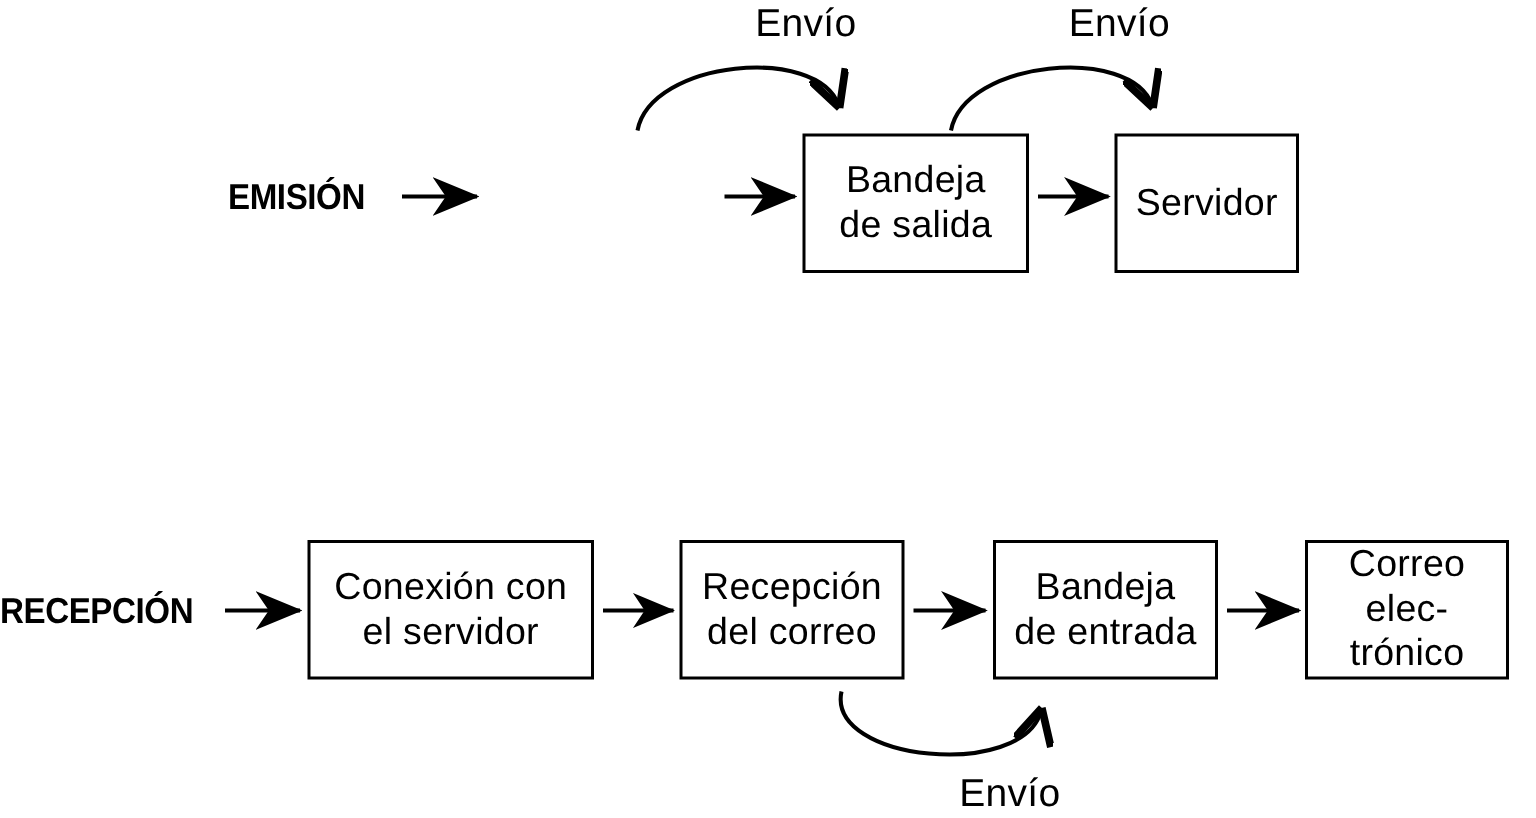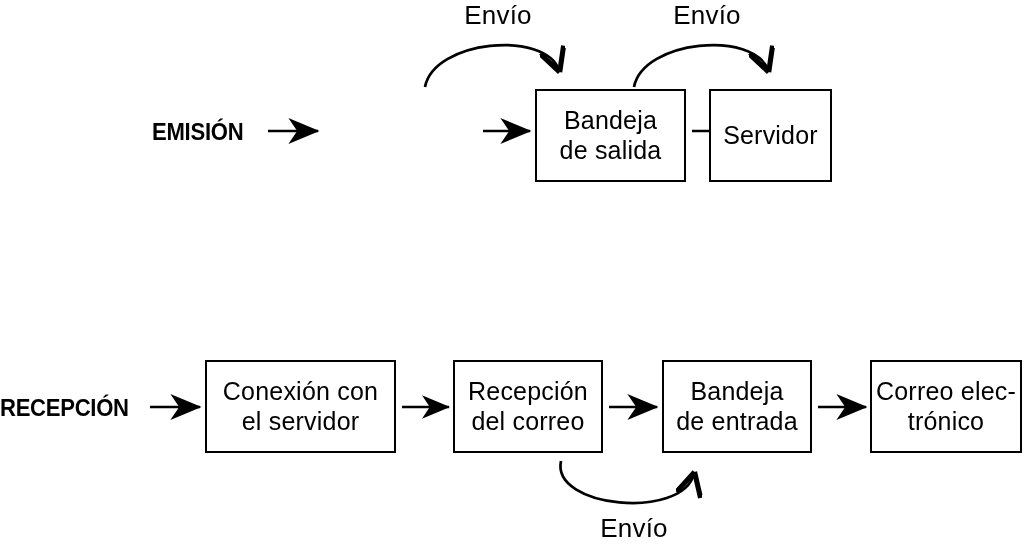--- a/index.html
+++ b/index.html
@@ -39,21 +39,21 @@
     font-size: 25px;
     letter-spacing: 0.2px;
     font-family: "Liberation Sans", sans-serif;
     white-space: pre-line;
   }
   .flow-label {
     position: absolute;
     font-size: 26px;
     font-family: "Liberation Sans", sans-serif;
     letter-spacing: 0.2px;
-    text-align: center;
+    text-align: right;
     white-space: nowrap;
   }
   .stage-label {
     position: absolute;
     font-size: 24px;
     font-weight: bold;
     font-family: "Liberation Sans", sans-serif;
     letter-spacing: -0.3px;
     transform: scaleX(0.92);
     transform-origin: left center;
@@ -112,35 +112,35 @@
       <path d="M 561,461 C 551,508 682,520 694,474" fill="none" stroke="#000" stroke-width="2.7" marker-end="url(#openhead)"></path>
     </g>
   </svg>
 
   <div class="stage-label" style="left:152px; top:118px;">EMISIÓN</div>
 
 
   <div class="node-box" style="left:535px; top:89px; width:151px; height:93px;">Bandeja
 de salida</div>
 
-  <div class="node-box" style="left:709px; top:89px; width:123px; height:93px;">Servidor</div>
+  <div class="node-box" style="left:743px; top:89px; width:123px; height:93px;">Servidor</div>
 
   <div class="flow-label" style="left:425px; top:0px; width:146px;">Envío</div>
 
   <div class="flow-label" style="left:634px; top:0px; width:146px;">Envío</div>
 
   <div class="stage-label" style="left:0px; top:394px;">RECEPCIÓN</div>
 
   <div class="node-box" style="left:205px; top:360px; width:191px; height:93px;">Conexión con
 el servidor</div>
 
   <div class="node-box" style="left:453px; top:360px; width:150px; height:93px;">Recepción
 del correo</div>
 
   <div class="node-box" style="left:662px; top:360px; width:150px; height:93px;">Bandeja
 de entrada</div>
 
-  <div class="node-box" style="left:870px; top:360px; width:152px; height:93px;">Correo elec-
+  <div class="node-box" style="left:870px; top:360px; width:136px; height:93px;">Correo elec-
 trónico</div>
 
   <div class="flow-label" style="left:561px; top:513px; width:146px;">Envío</div>
 
 </div>
 
 </body></html>

